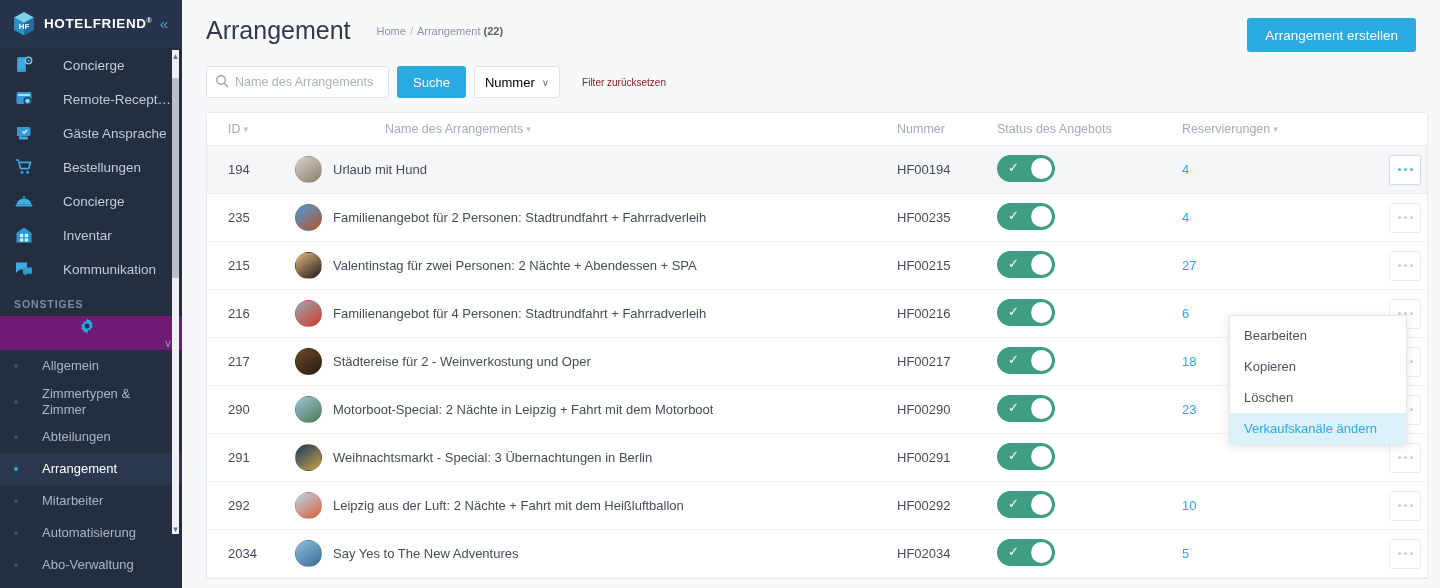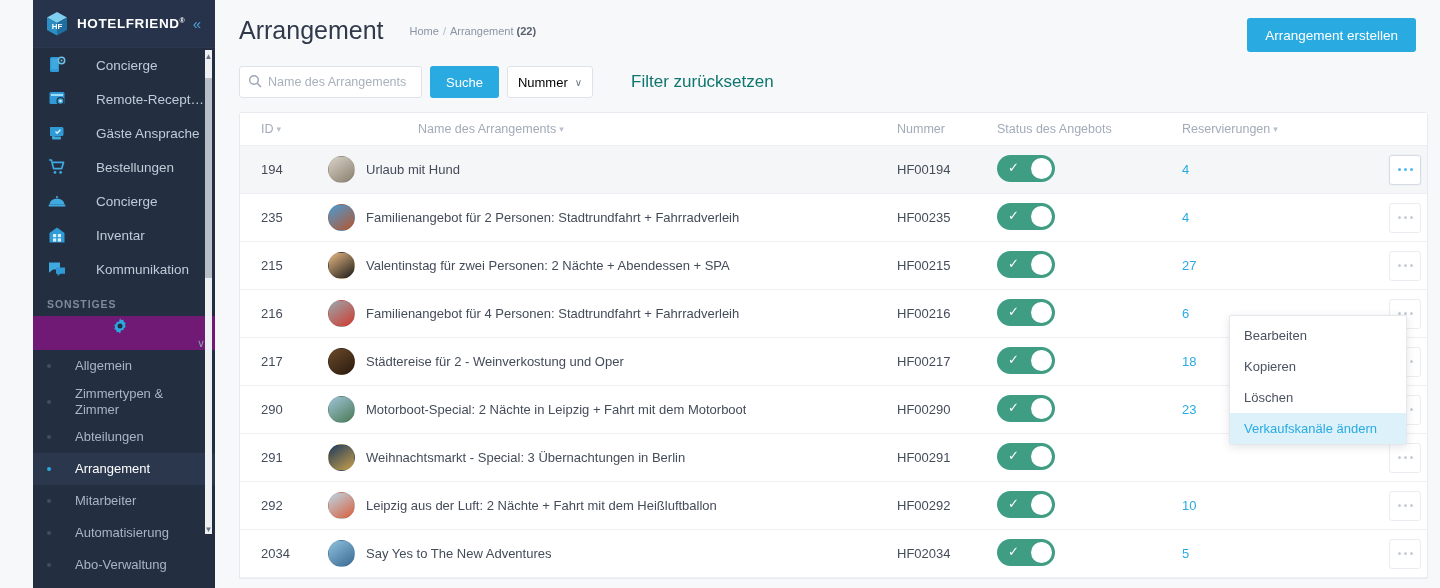--- a/index.html
+++ b/index.html
@@ -3,21 +3,21 @@
 <meta charset="utf-8">
 <style>
   * { box-sizing: border-box; }
   html, body {
     margin: 0; padding: 0;
     width: 1440px; height: 588px;
     overflow: hidden;
     font-family: "Liberation Sans", sans-serif;
     background: #f7f8fa;
   }
-  .app { display: flex; width: 1440px; height: 588px; padding-left: 33px; }
+  .app { display: flex; width: 1440px; height: 588px; }
 
   
   .sidebar {
     width: 182px; min-width: 182px; height: 588px;
     background: #232e41;
     position: relative;
     overflow: hidden;
   }
   .logo-bar {
     height: 48px; display: flex; align-items: center;
@@ -154,21 +154,21 @@
     border: 1px solid #dfe3e9; border-radius: 3px; overflow: hidden;
     background: #fff;
   }
   .seg-btn {
     padding: 0 26px; height: 30px; display: flex; align-items: center;
     justify-content: center; font-size: 13px; color: #47505f;
     background: #fff; cursor: pointer; border: none; font-family: inherit;
   }
   .seg-btn + .seg-btn { border-left: 1px solid #dfe3e9; }
   .reset-link {
-    margin-left: 38px; color: #0f766e; font-size: 17px;
+    margin-left: 22px; color: #7f1d1d; font-size: 10px;
     cursor: pointer; text-decoration: none;
   }
 
   
   .table-card {
     margin: 14px 12px 0 24px;
     background: #fff;
     border: 1px solid #e7eaef;
     border-radius: 3px 3px 0 0;
     overflow: visible;

